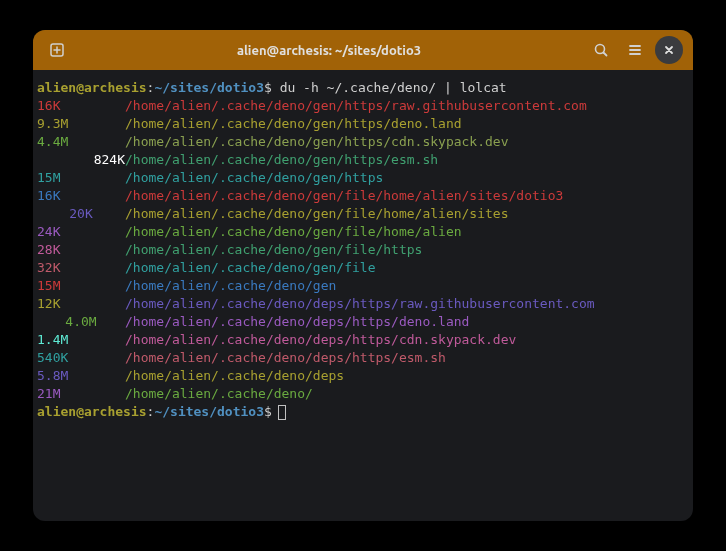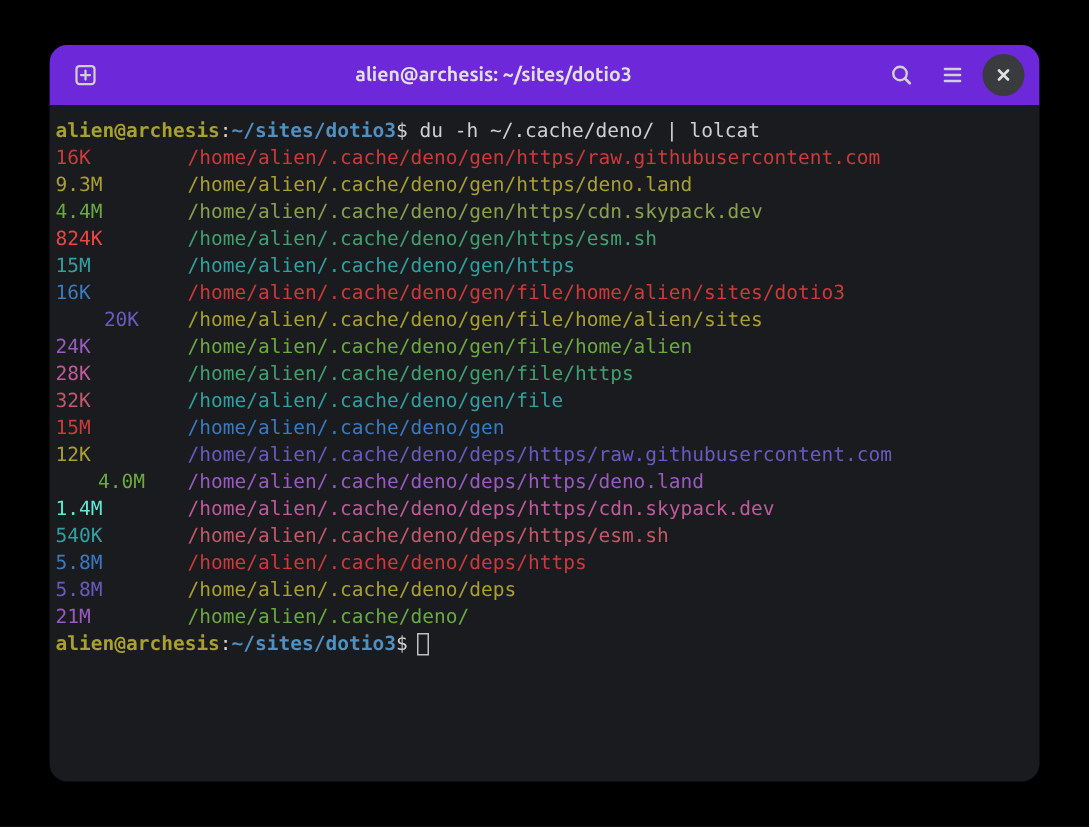--- a/index.html
+++ b/index.html
@@ -16,21 +16,21 @@
 .terminal-window {
   width: 660px;
   height: 491px;
   background: #1a1b1e;
   border-radius: 12px;
   overflow: hidden;
   display: flex;
   flex-direction: column;
 }
 .title-bar {
-  background: #6d28d9;
+  background: #a16207;
   height: 40px;
   display: flex;
   align-items: center;
   padding: 0 10px;
   gap: 8px;
 }
 .tab-btn {
   width: 28px;
   height: 28px;
   border-radius: 6px;
@@ -130,32 +130,31 @@
       </div>
     </div>
   </div>
 
   <div class="terminal-body">
     <div class="line"><span class="prompt-user">alien@archesis</span><span class="prompt-colon">:</span><span class="prompt-path">~/sites/dotio3</span><span class="prompt-dollar">$</span><span class="cmd"> du -h ~/.cache/deno/ | lolcat</span></div>
     <div id="output">
         <div class="line"><span class="size" style="color: rgb(204, 58, 58);">16K</span><span style="color: rgb(204, 58, 58);">/home/alien/.cache/deno/gen/https/raw.githubusercontent.com</span></div>
         <div class="line"><span class="size" style="color: rgb(168, 160, 48);">9.3M</span><span style="color: rgb(168, 160, 48);">/home/alien/.cache/deno/gen/https/deno.land</span></div>
         <div class="line"><span class="size" style="color: rgb(106, 170, 64);">4.4M</span><span style="color: rgb(138, 160, 80);">/home/alien/.cache/deno/gen/https/cdn.skypack.dev</span></div>
-        <div class="line"><span class="size" style="color: #ef4444;">824K</span><span style="color: rgb(64, 160, 112);">/home/alien/.cache/deno/gen/https/esm.sh</span></div>
+        <div class="line"><span class="size" style="color: #ffffff; text-align: right;">824K</span><span style="color: rgb(64, 160, 112);">/home/alien/.cache/deno/gen/https/esm.sh</span></div>
         <div class="line"><span class="size" style="color: rgb(48, 160, 160);">15M</span><span style="color: rgb(48, 160, 160);">/home/alien/.cache/deno/gen/https</span></div>
         <div class="line"><span class="size" style="color: rgb(58, 122, 192);">16K</span><span style="color: rgb(204, 58, 58);">/home/alien/.cache/deno/gen/file/home/alien/sites/dotio3</span></div>
         <div class="line"><span class="size" style="color: rgb(106, 90, 192); text-align: center;">20K</span><span style="color: rgb(168, 160, 48);">/home/alien/.cache/deno/gen/file/home/alien/sites</span></div>
         <div class="line"><span class="size" style="color: rgb(154, 90, 192);">24K</span><span style="color: rgb(106, 170, 64);">/home/alien/.cache/deno/gen/file/home/alien</span></div>
         <div class="line"><span class="size" style="color: rgb(192, 90, 154);">28K</span><span style="color: rgb(64, 160, 112);">/home/alien/.cache/deno/gen/file/https</span></div>
         <div class="line"><span class="size" style="color: rgb(192, 90, 106);">32K</span><span style="color: rgb(48, 160, 160);">/home/alien/.cache/deno/gen/file</span></div>
         <div class="line"><span class="size" style="color: rgb(204, 58, 58);">15M</span><span style="color: rgb(58, 122, 192);">/home/alien/.cache/deno/gen</span></div>
         <div class="line"><span class="size" style="color: rgb(168, 160, 48);">12K</span><span style="color: rgb(106, 90, 192);">/home/alien/.cache/deno/deps/https/raw.githubusercontent.com</span></div>
         <div class="line"><span class="size" style="color: rgb(106, 170, 64); text-align: center;">4.0M</span><span style="color: rgb(154, 90, 192);">/home/alien/.cache/deno/deps/https/deno.land</span></div>
         <div class="line"><span class="size" style="color: #5eead4;">1.4M</span><span style="color: rgb(192, 90, 154);">/home/alien/.cache/deno/deps/https/cdn.skypack.dev</span></div>
         <div class="line"><span class="size" style="color: rgb(48, 160, 160);">540K</span><span style="color: rgb(192, 90, 106);">/home/alien/.cache/deno/deps/https/esm.sh</span></div>
-        <div class="line"><span class="size" style="color: rgb(58, 122, 192);">5.8M</span><span style="color: rgb(204, 58, 58);">/home/alien/.cache/deno/deps/https</span></div>
         <div class="line"><span class="size" style="color: rgb(106, 90, 192);">5.8M</span><span style="color: rgb(168, 160, 48);">/home/alien/.cache/deno/deps</span></div>
         <div class="line"><span class="size" style="color: rgb(154, 90, 192);">21M</span><span style="color: rgb(106, 170, 64);">/home/alien/.cache/deno/</span></div>
       </div>
     <div class="line"><span class="prompt-user">alien@archesis</span><span class="prompt-colon">:</span><span class="prompt-path">~/sites/dotio3</span><span class="prompt-dollar">$</span><span class="cursor"></span></div>
   </div>
 
 </div>
 
 </body></html>

